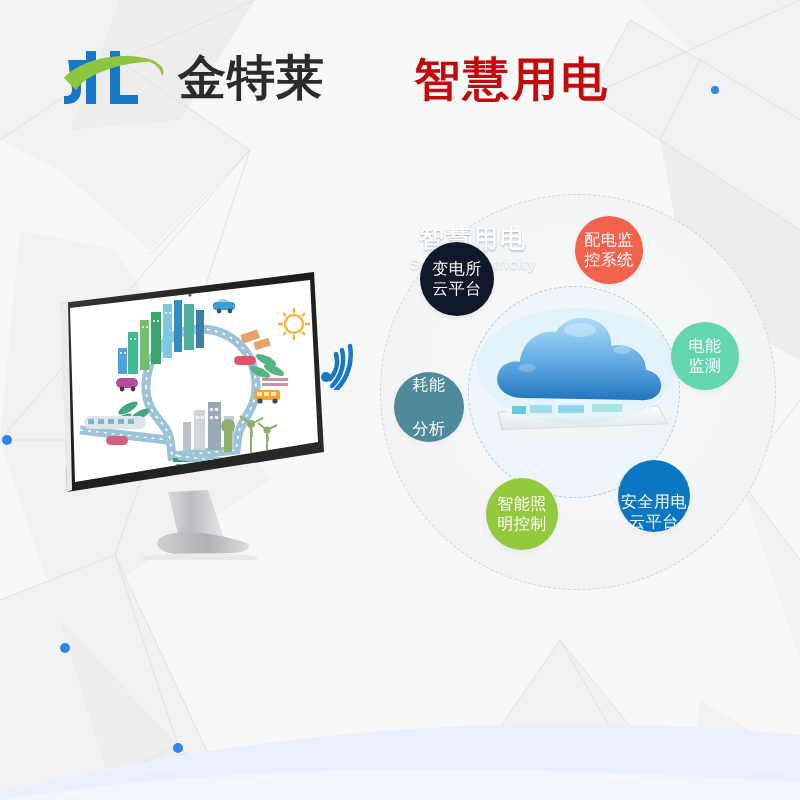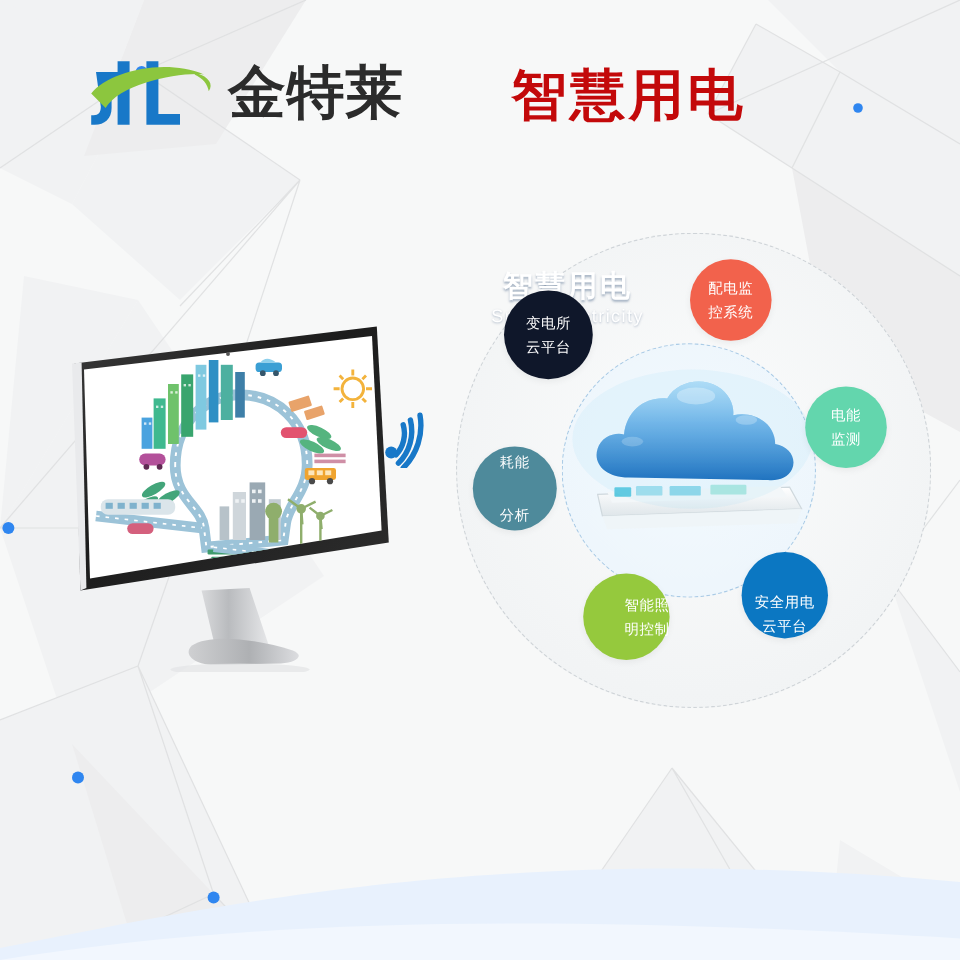--- a/index.html
+++ b/index.html
@@ -12,21 +12,21 @@
     position: relative;
     width: 800px; height: 800px;
     background: #f7f8f8;
     overflow: hidden;
   }
 
   
   .bg-layer { position: absolute; inset: 0; width: 800px; height: 800px; }
 
   
-  #header { position: absolute; left: 0; top: 0; width: 684px; height: 150px; margin-left: 12px; }
+  #header { position: absolute; left: 0; top: 0; width: 684px; height: 150px; }
 
   #logo-mark {
     position: absolute; left: 62px; top: 48px;
     width: 110px; height: 60px;
   }
   #logo-text {
     position: absolute; left: 178px; top: 48px;
     font-size: 48px; line-height: 58px;
     font-weight: 700; color: #2b2b2b;
     letter-spacing: 1px;
@@ -62,31 +62,31 @@
     border: 1px dashed #aacbe6;
     background: radial-gradient(circle at 50% 45%, #f3fafe 0%, #eef6fc 70%, #edf5fb 100%);
   }
 
   .bubble {
     position: absolute; border-radius: 50%;
     display: flex; flex-direction: column;
     align-items: center; justify-content: center;
     color: #ffffff; text-align: center;
     font-family: "DejaVu Sans", "Liberation Sans", sans-serif;
-    font-size: 12px; line-height: 20px;
+    font-size: 16px; line-height: 20px;
     letter-spacing: 0.5px;
     box-shadow: 0 2px 6px rgba(0,0,0,0.06);
   }
   .bubble span { display: block; white-space: nowrap; }
 
   #bubble-0 { left: 52px; top: 54px;  width: 74px; height: 74px; background: #b0b2b4; }
   #bubble-1 { left: 207px; top: 28px; width: 68px; height: 68px; background: #f2624c; }
   #bubble-2 { left: 303px; top: 134px;width: 68px; height: 68px; background: #63d6ad; }
   #bubble-3 { left: 250px; top: 272px;width: 72px; height: 72px; background: #0b77c2; justify-content: flex-end; }
-  #bubble-4 { left: 118px; top: 290px;width: 72px; height: 72px; background: #95c93d; align-items: flex-end; }
+  #bubble-4 { left: 118px; top: 290px;width: 72px; height: 72px; background: #95c93d; }
   #bubble-5 { left: 26px;  top: 184px;width: 70px; height: 70px; background: #4e8a9b; }
 
   
   #cloud-wrap { position: absolute; left: 104px; top: 118px; width: 210px; height: 150px; }
   #cloud-text {
     position: absolute; left: 0; top: 36px; width: 210px;
     text-align: center; color: #ffffff; pointer-events: none;
   }
   #cloud-cn {
     font-size: 25px; line-height: 30px; font-weight: 700; letter-spacing: 2px;

